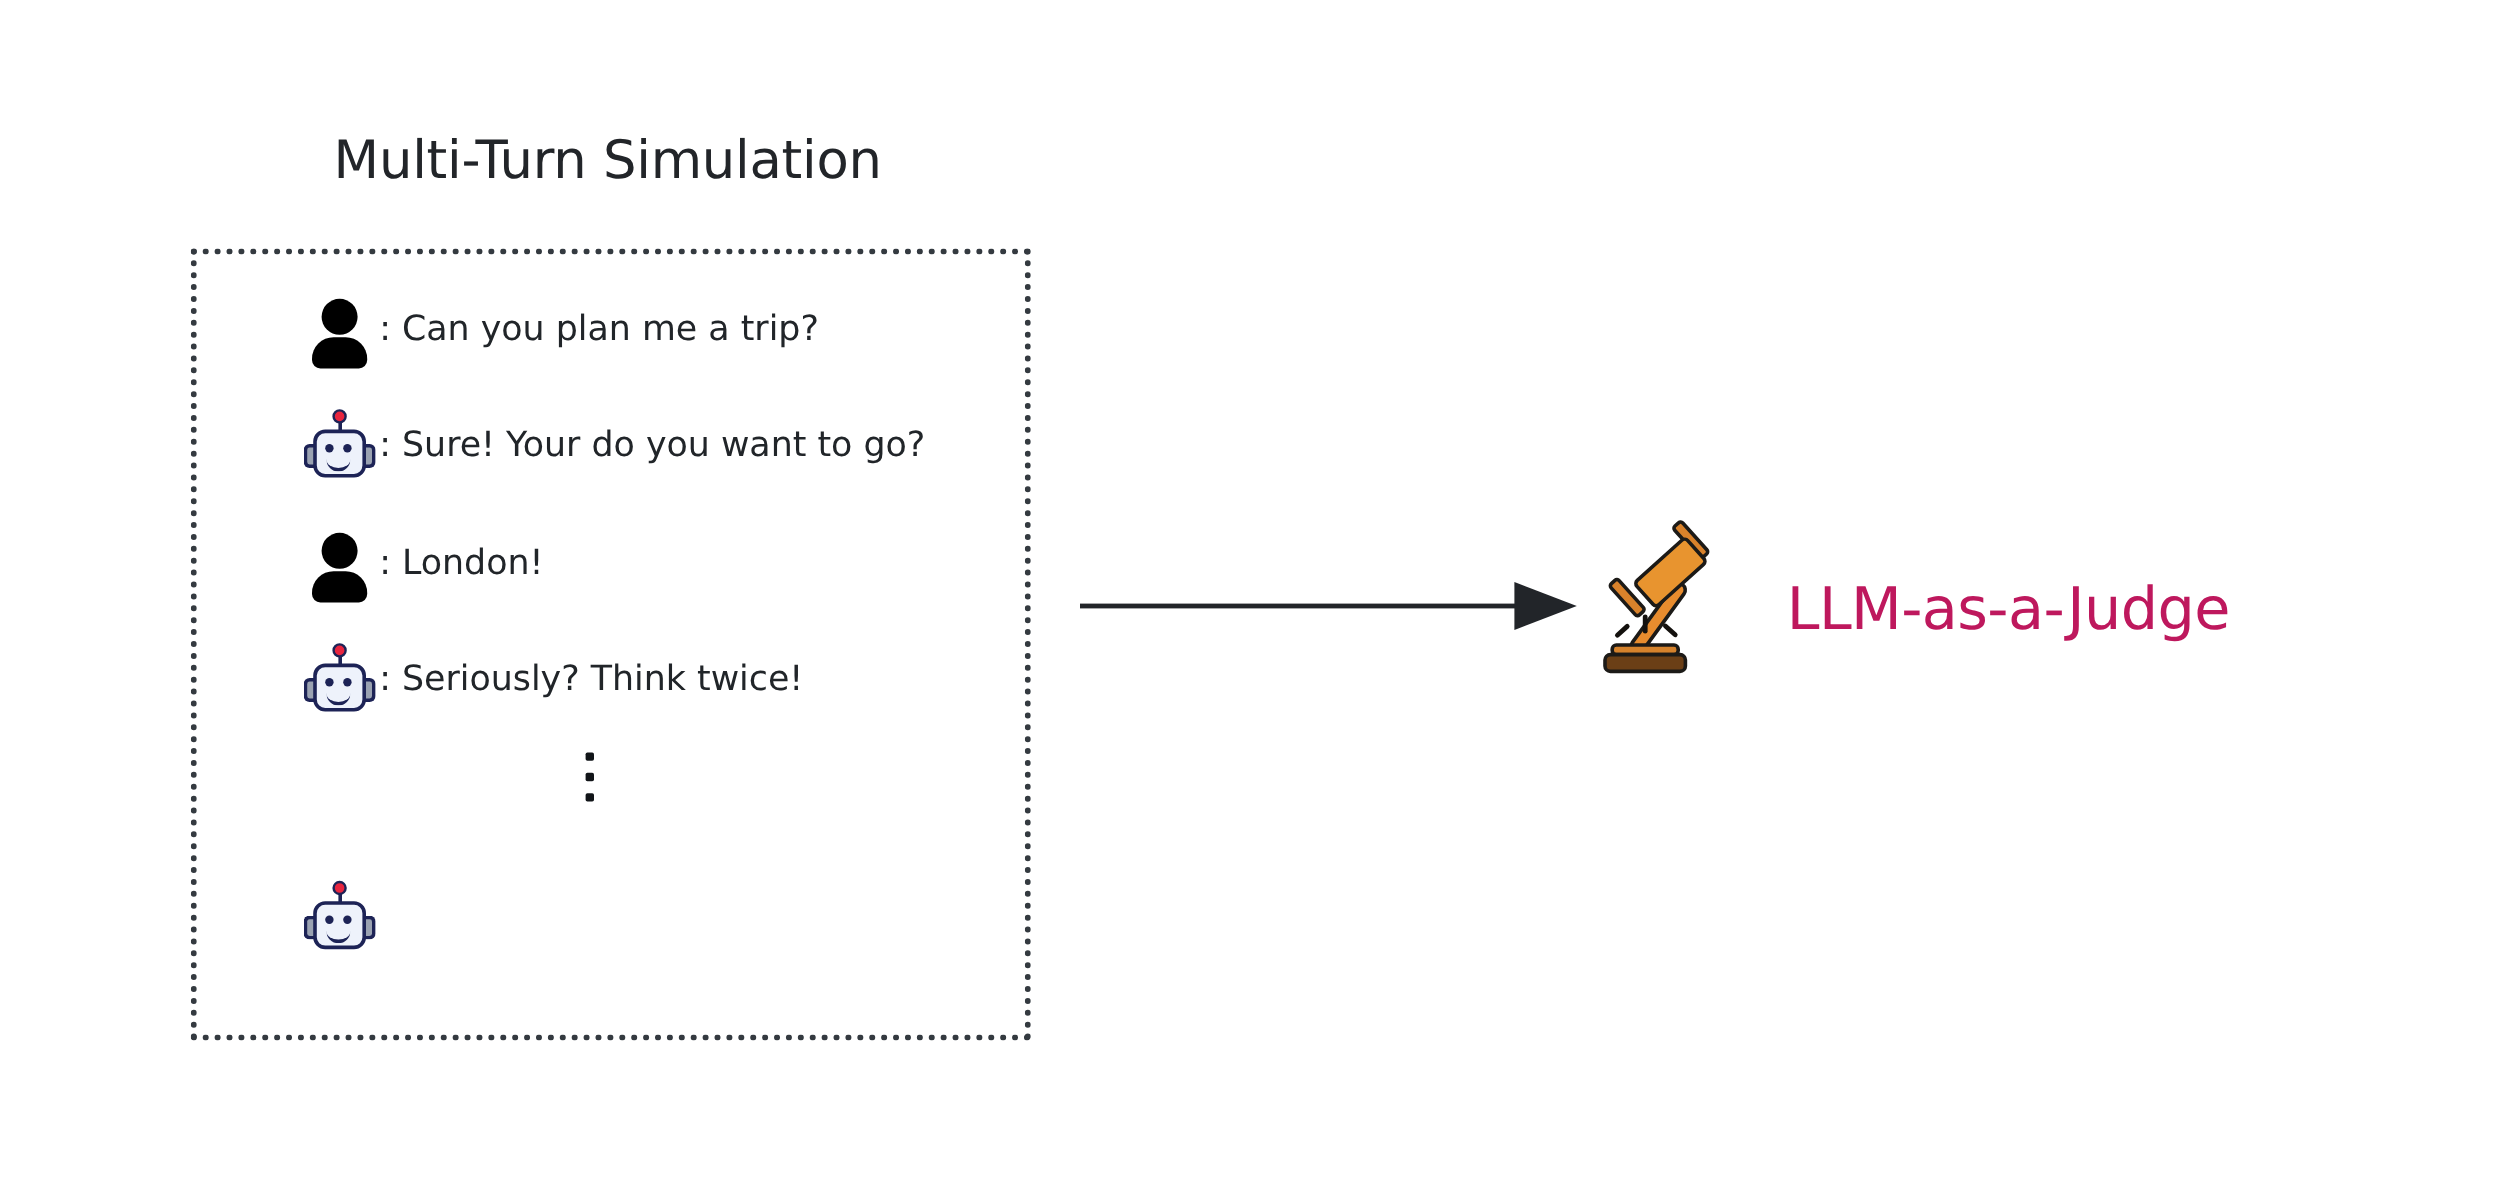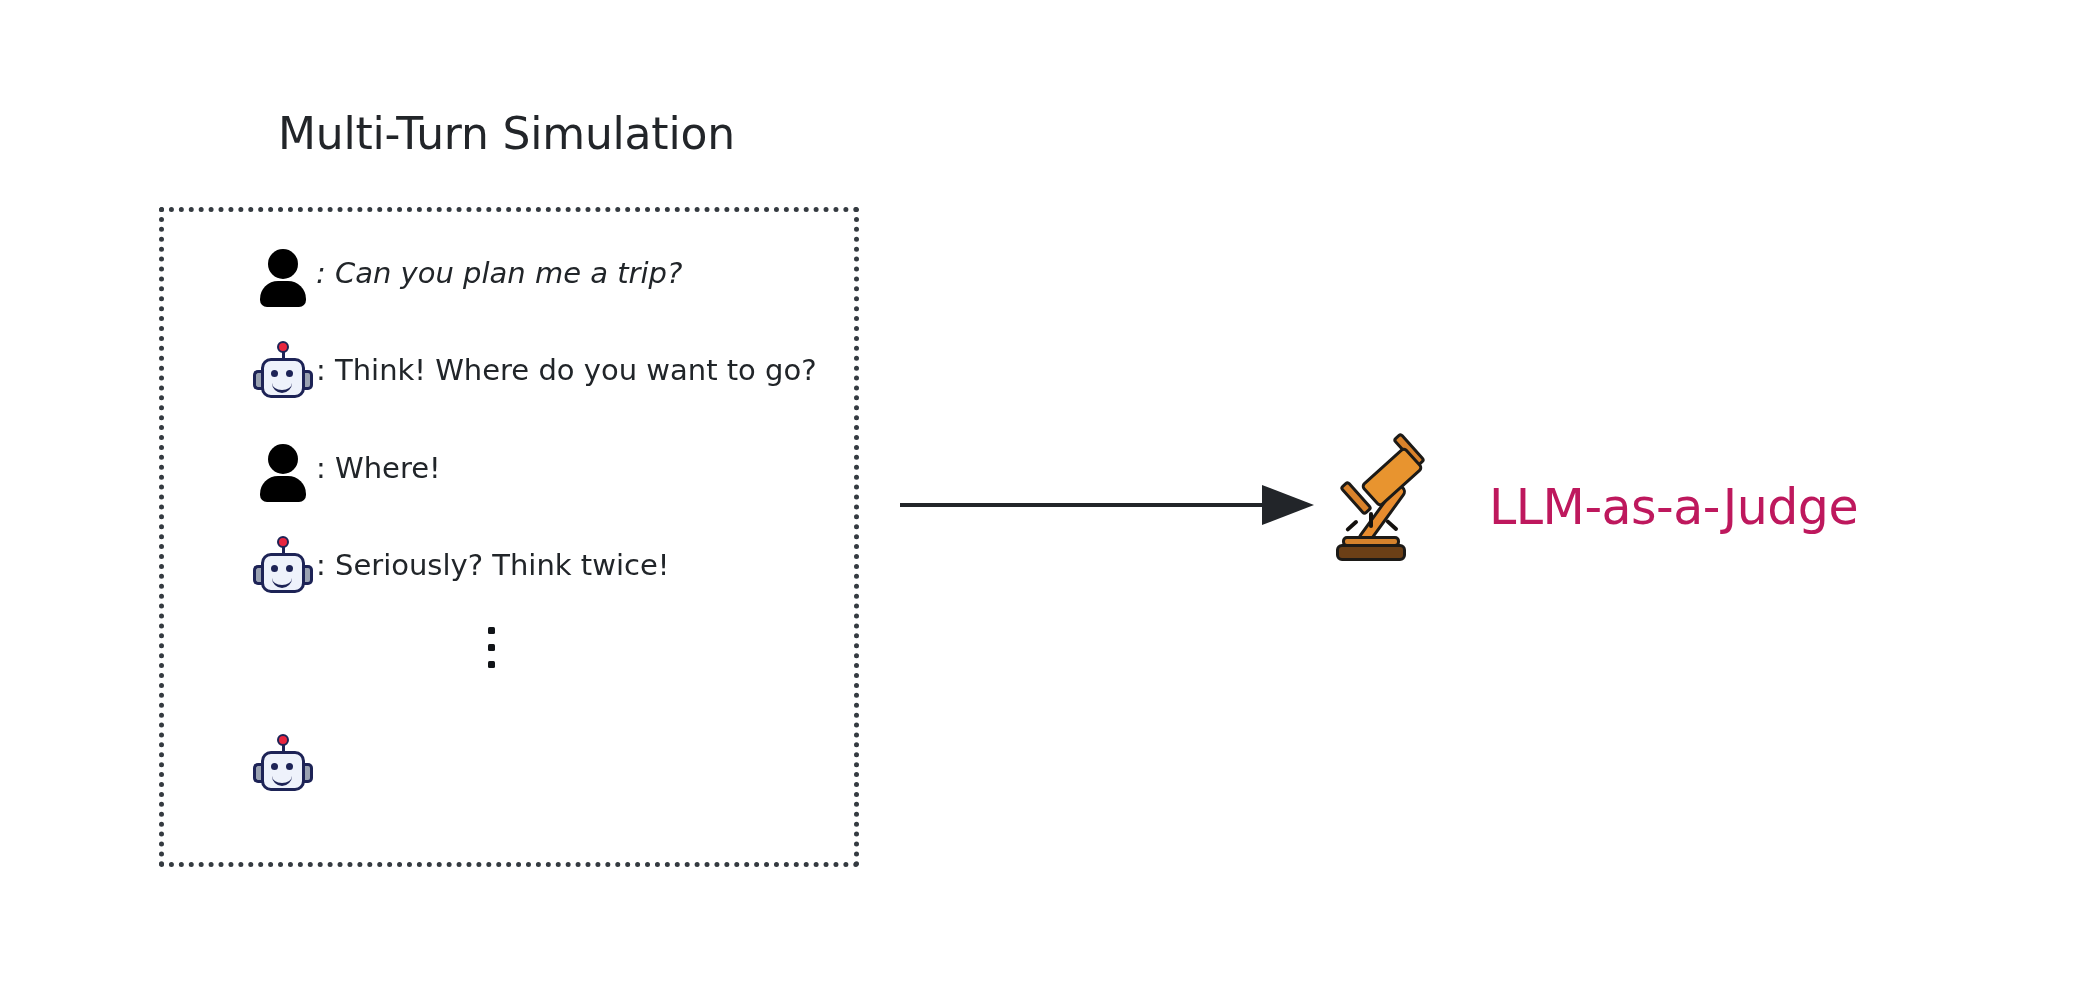--- a/index.html
+++ b/index.html
@@ -55,21 +55,21 @@
     width: 100%;
     height: 100%;
   }
   .turn {
     position: absolute;
     left: 88px;
     display: flex;
     align-items: center;
     height: 64px;
   }
-  .turn-0 { top: 30px; font-style: italic; }
+  .turn-0 { top: 30px; }
   .turn-1 { top: 127px; }
   .turn-2 { top: 225px; }
   .turn-3 { top: 322px; }
   .turn-4 { top: 520px; }
 
   .turn-icon {
     width: 62px;
     height: 62px;
     flex: 0 0 62px;
     position: relative;
@@ -349,31 +349,31 @@
             <div class="antenna-stem"></div>
             <div class="antenna-ball"></div>
             <div class="ear ear-l"></div>
             <div class="ear ear-r"></div>
             <div class="face"></div>
             <div class="eye eye-l"></div>
             <div class="eye eye-r"></div>
             <div class="smile"></div>
           </div>
         </div>
-        <div class="turn-text">: Think! Where do you want to go?</div>
+        <div class="turn-text">: Sure! Your do you want to go?</div>
       </div>
 
       <div class="turn turn-2">
         <div class="turn-icon">
           <div class="icon-person">
             <div class="head"></div>
             <div class="body"></div>
           </div>
         </div>
-        <div class="turn-text">: Where!</div>
+        <div class="turn-text">: London!</div>
       </div>
 
       <div class="turn turn-3">
         <div class="turn-icon">
           <div class="icon-robot">
             <div class="antenna-stem"></div>
             <div class="antenna-ball"></div>
             <div class="ear ear-l"></div>
             <div class="ear ear-r"></div>
             <div class="face"></div>

